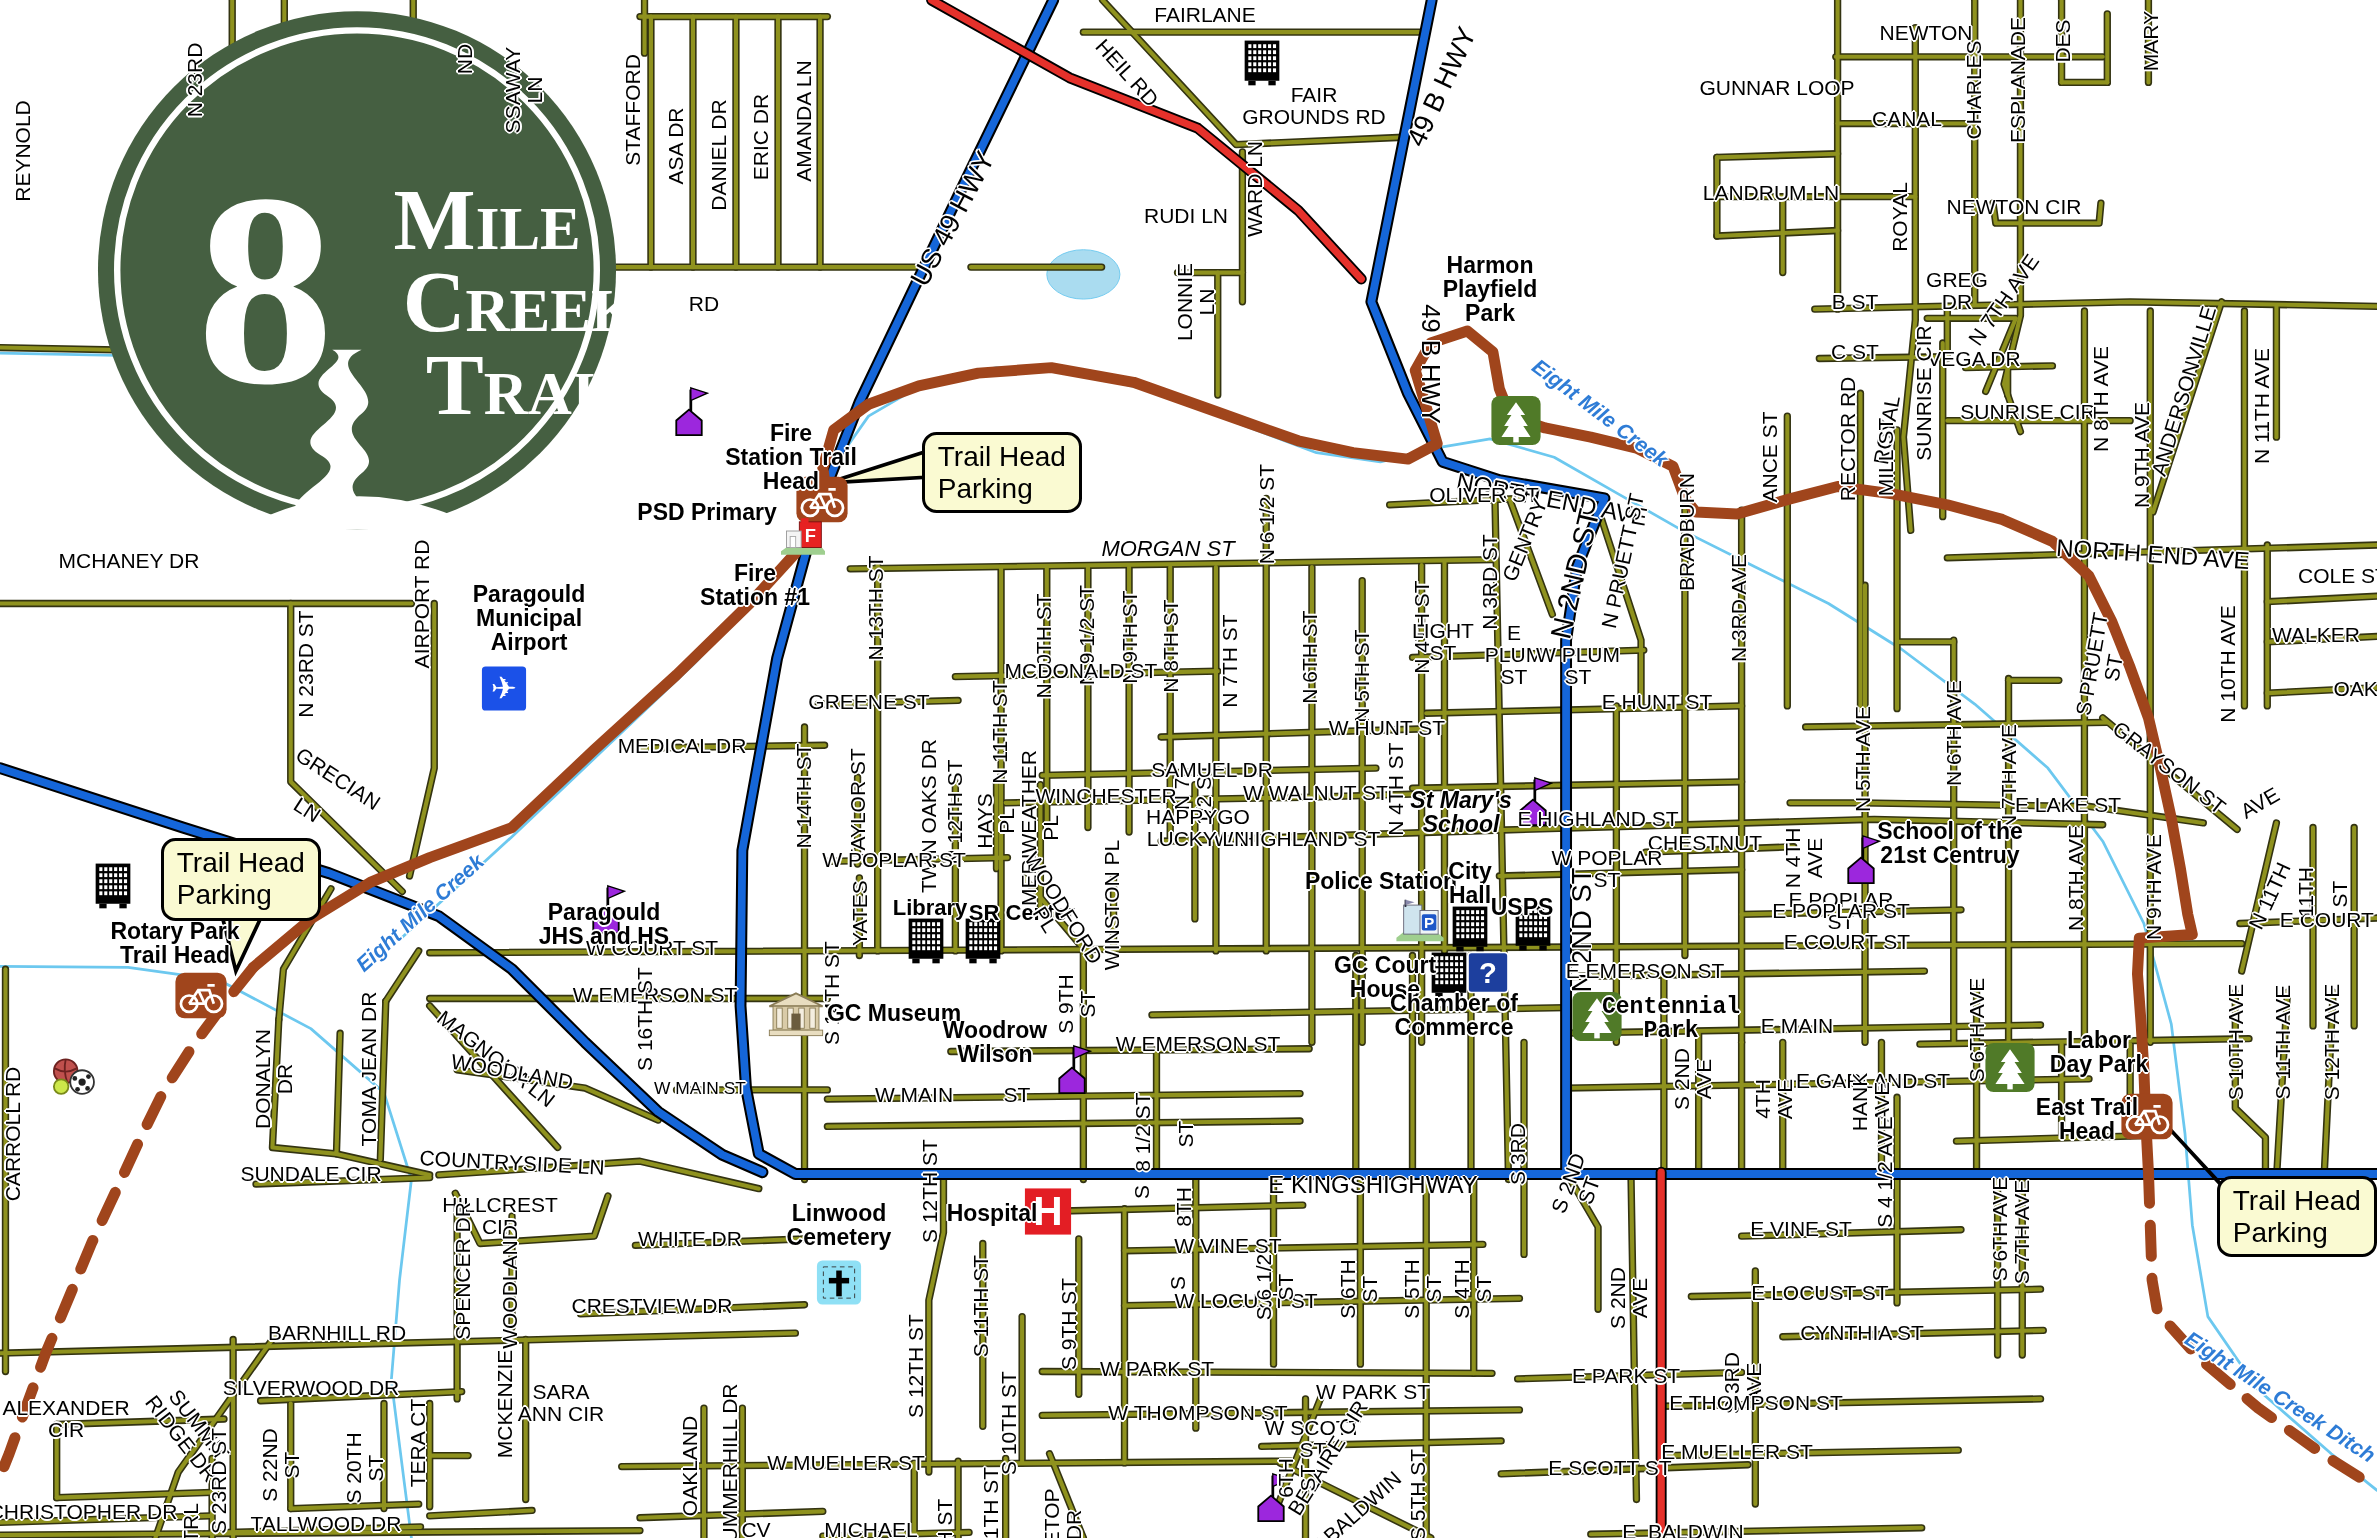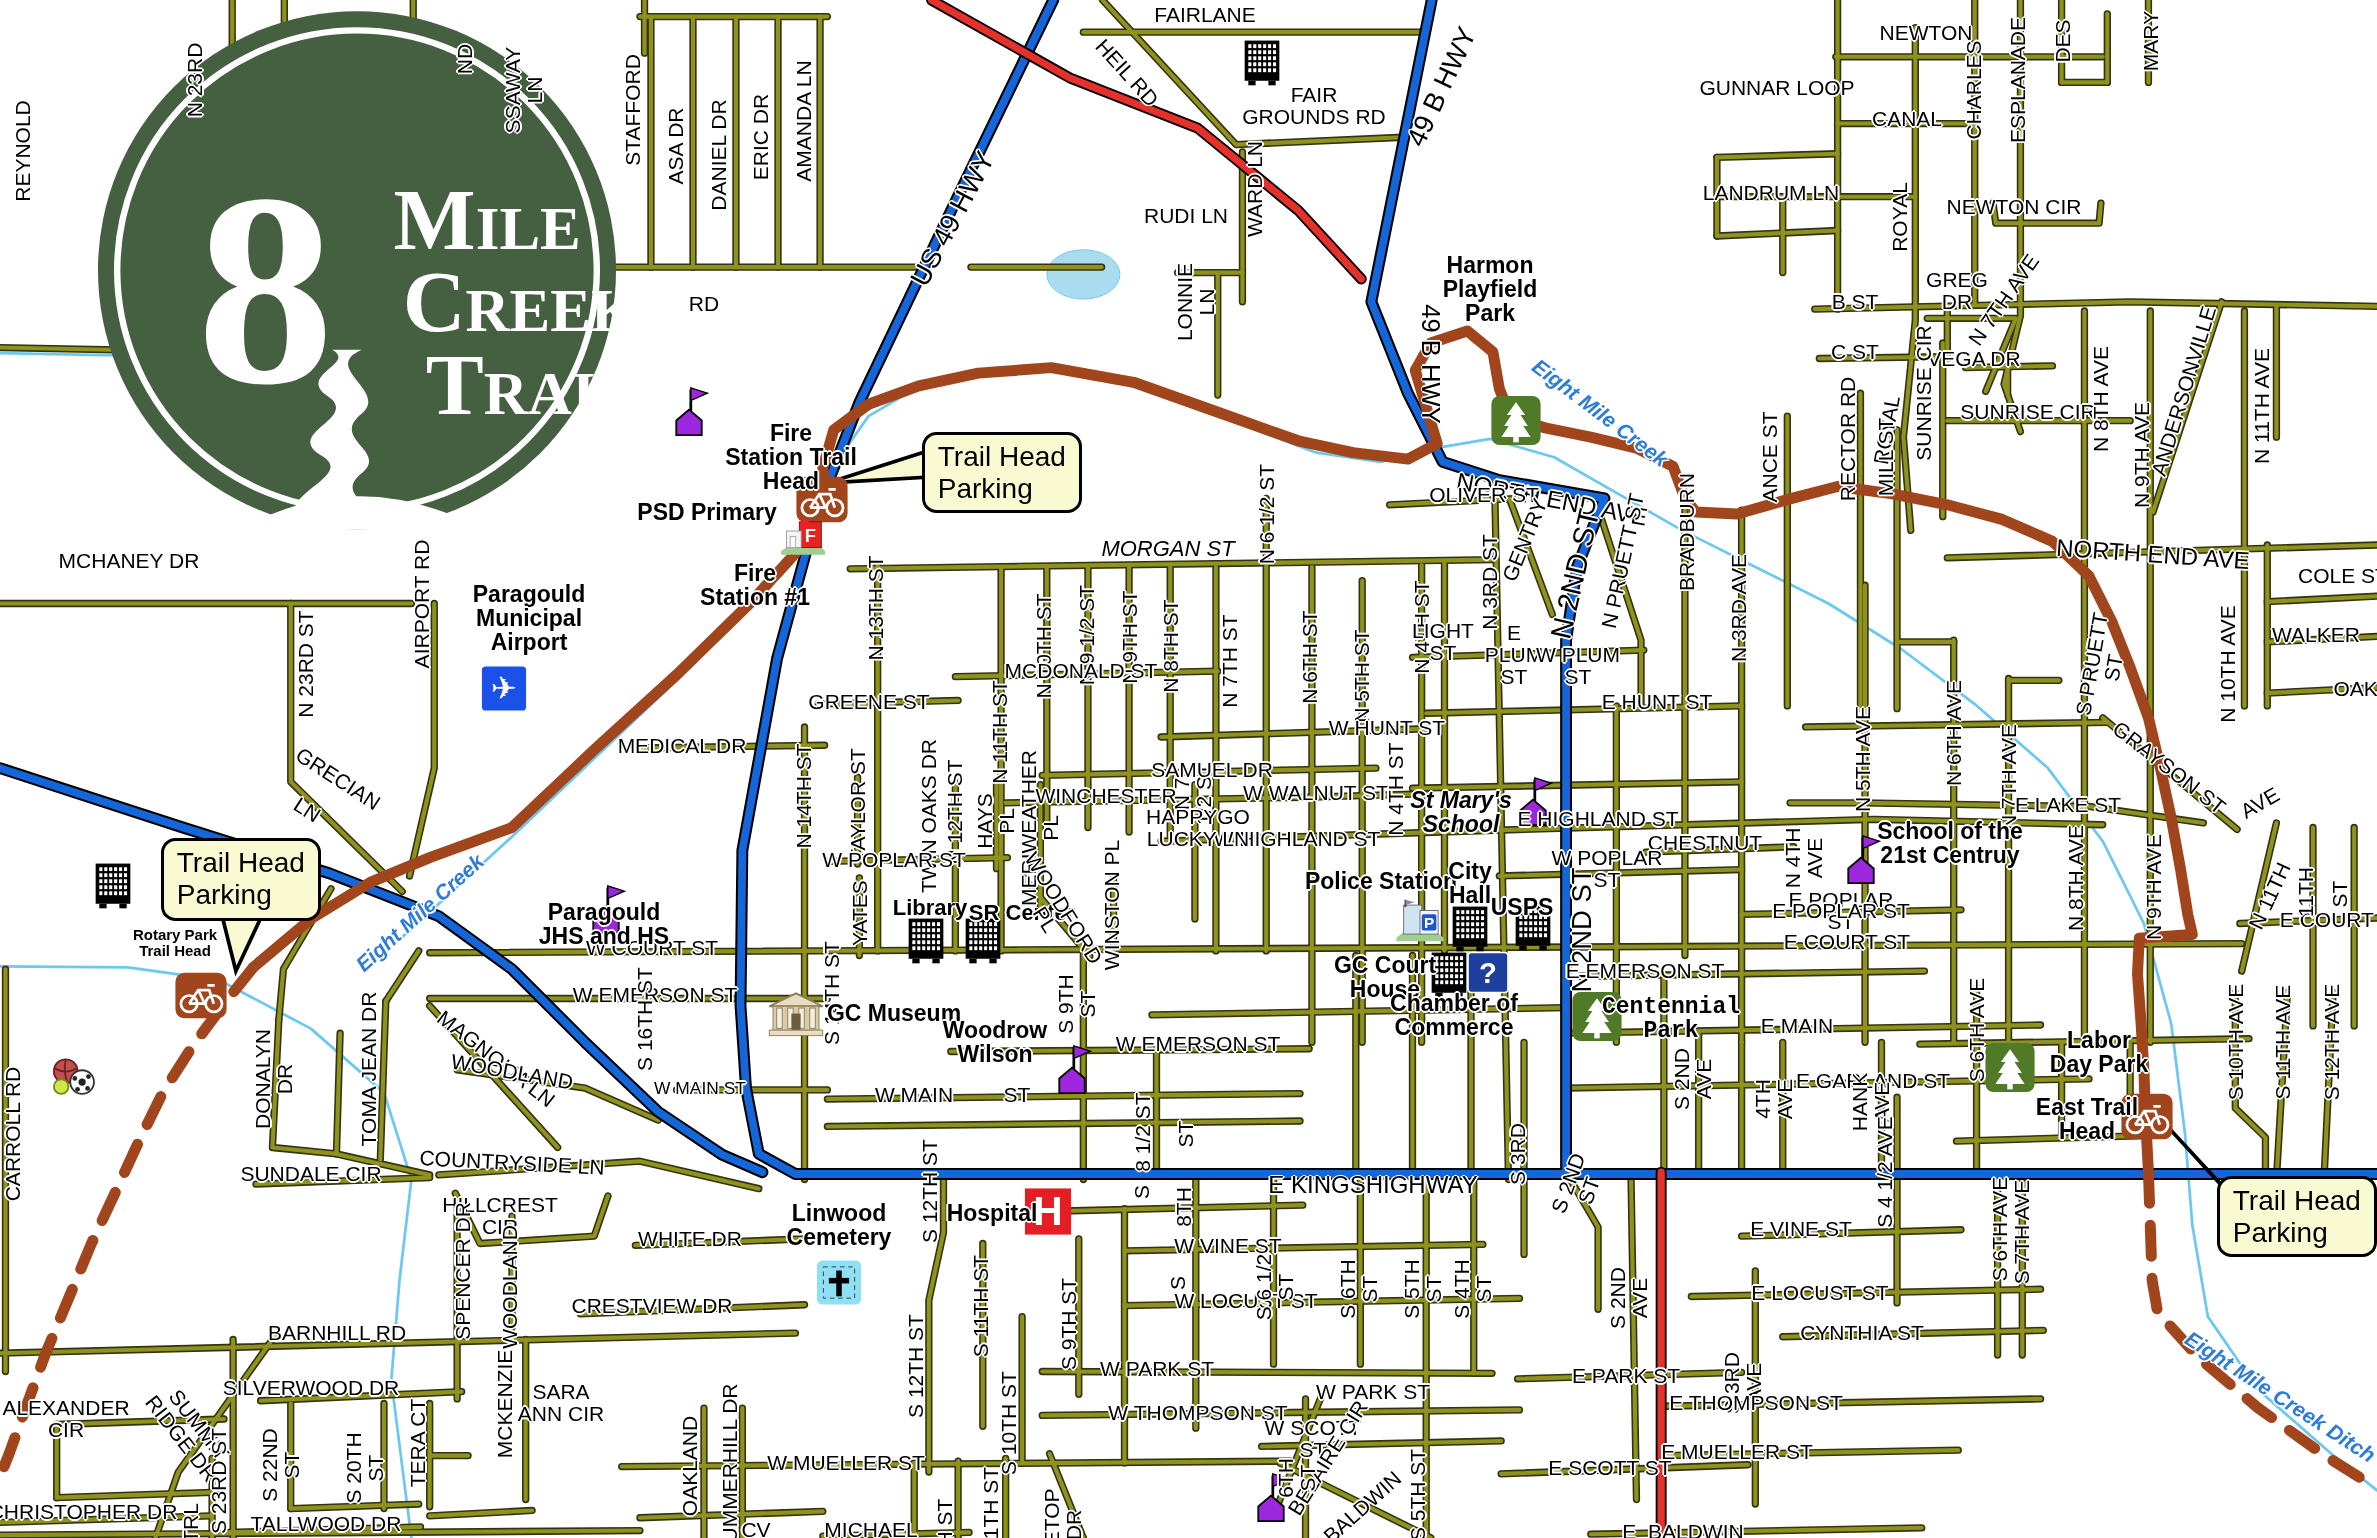--- a/index.html
+++ b/index.html
@@ -1086,21 +1086,21 @@
       <div class="lbl" style="left: 191px; top: 1523px; transform: translate(-50%, -50%) rotate(-90deg);">TRL</div>
       <div class="lbl" style="left: 281px; top: 1465px; transform: translate(-50%, -50%) rotate(-90deg);">S 22ND
 ST</div>
       <div class="lbl" style="left: 365px; top: 1468px; transform: translate(-50%, -50%) rotate(-90deg);">S 20TH
 ST</div>
       <div class="lbl" style="left: 418px; top: 1443px; transform: translate(-50%, -50%) rotate(-90deg);">TERA CT</div>
       <div class="lbl" style="left: 464px; top: 1554px; transform: translate(-50%, -50%) rotate(0deg);">GLENDALE</div>
       <div class="lbl" style="left: 83px; top: 1512px; transform: translate(-50%, -50%) rotate(0deg);">CHRISTOPHER DR</div>
       <div class="lbl" style="left: 326px; top: 1524px; transform: translate(-50%, -50%) rotate(0deg);">TALLWOOD DR</div>
       <div class="lbl" style="left: 12.8px; top: 1134px; transform: translate(-50%, -50%) rotate(-90deg);">CARROLL RD</div>
-      <div class="lbl b" style="left: 175px; top: 943px; font-size: 15px; transform: translate(-50%, -50%) rotate(0deg);">Rotary Park
+      <div class="lbl b" style="left: 175px; top: 943px; font-size: 23px; transform: translate(-50%, -50%) rotate(0deg);">Rotary Park
 Trail Head</div>
       <div class="lbl w" style="left: 420px; top: 913px; transform: translate(-50%, -50%) rotate(-42deg);">Eight Mile Creek</div>
       <div class="lbl w" style="left: 2280px; top: 1397px; transform: translate(-50%, -50%) rotate(33deg);">Eight Mile Creek Ditch</div>
       <div class="lbl b" style="left: 604px; top: 924px; font-size: 23px; transform: translate(-50%, -50%) rotate(0deg);">Paragould
 JHS and HS</div>
       <div class="lbl b" style="left: 707px; top: 512px; font-size: 23px; transform: translate(-50%, -50%) rotate(0deg);">PSD Primary</div>
       <div class="lbl" style="left: 1373px; top: 1185px; font-size: 24px; transform: translate(-50%, -50%) rotate(0deg);">E KINGSHIGHWAY</div>
       <div class="lbl b" style="left: 839px; top: 1225px; font-size: 23px; transform: translate(-50%, -50%) rotate(0deg);">Linwood
 Cemetery</div>
       <div class="lbl b" style="left: 992px; top: 1213px; font-size: 23px; transform: translate(-50%, -50%) rotate(0deg);">Hospital</div>

